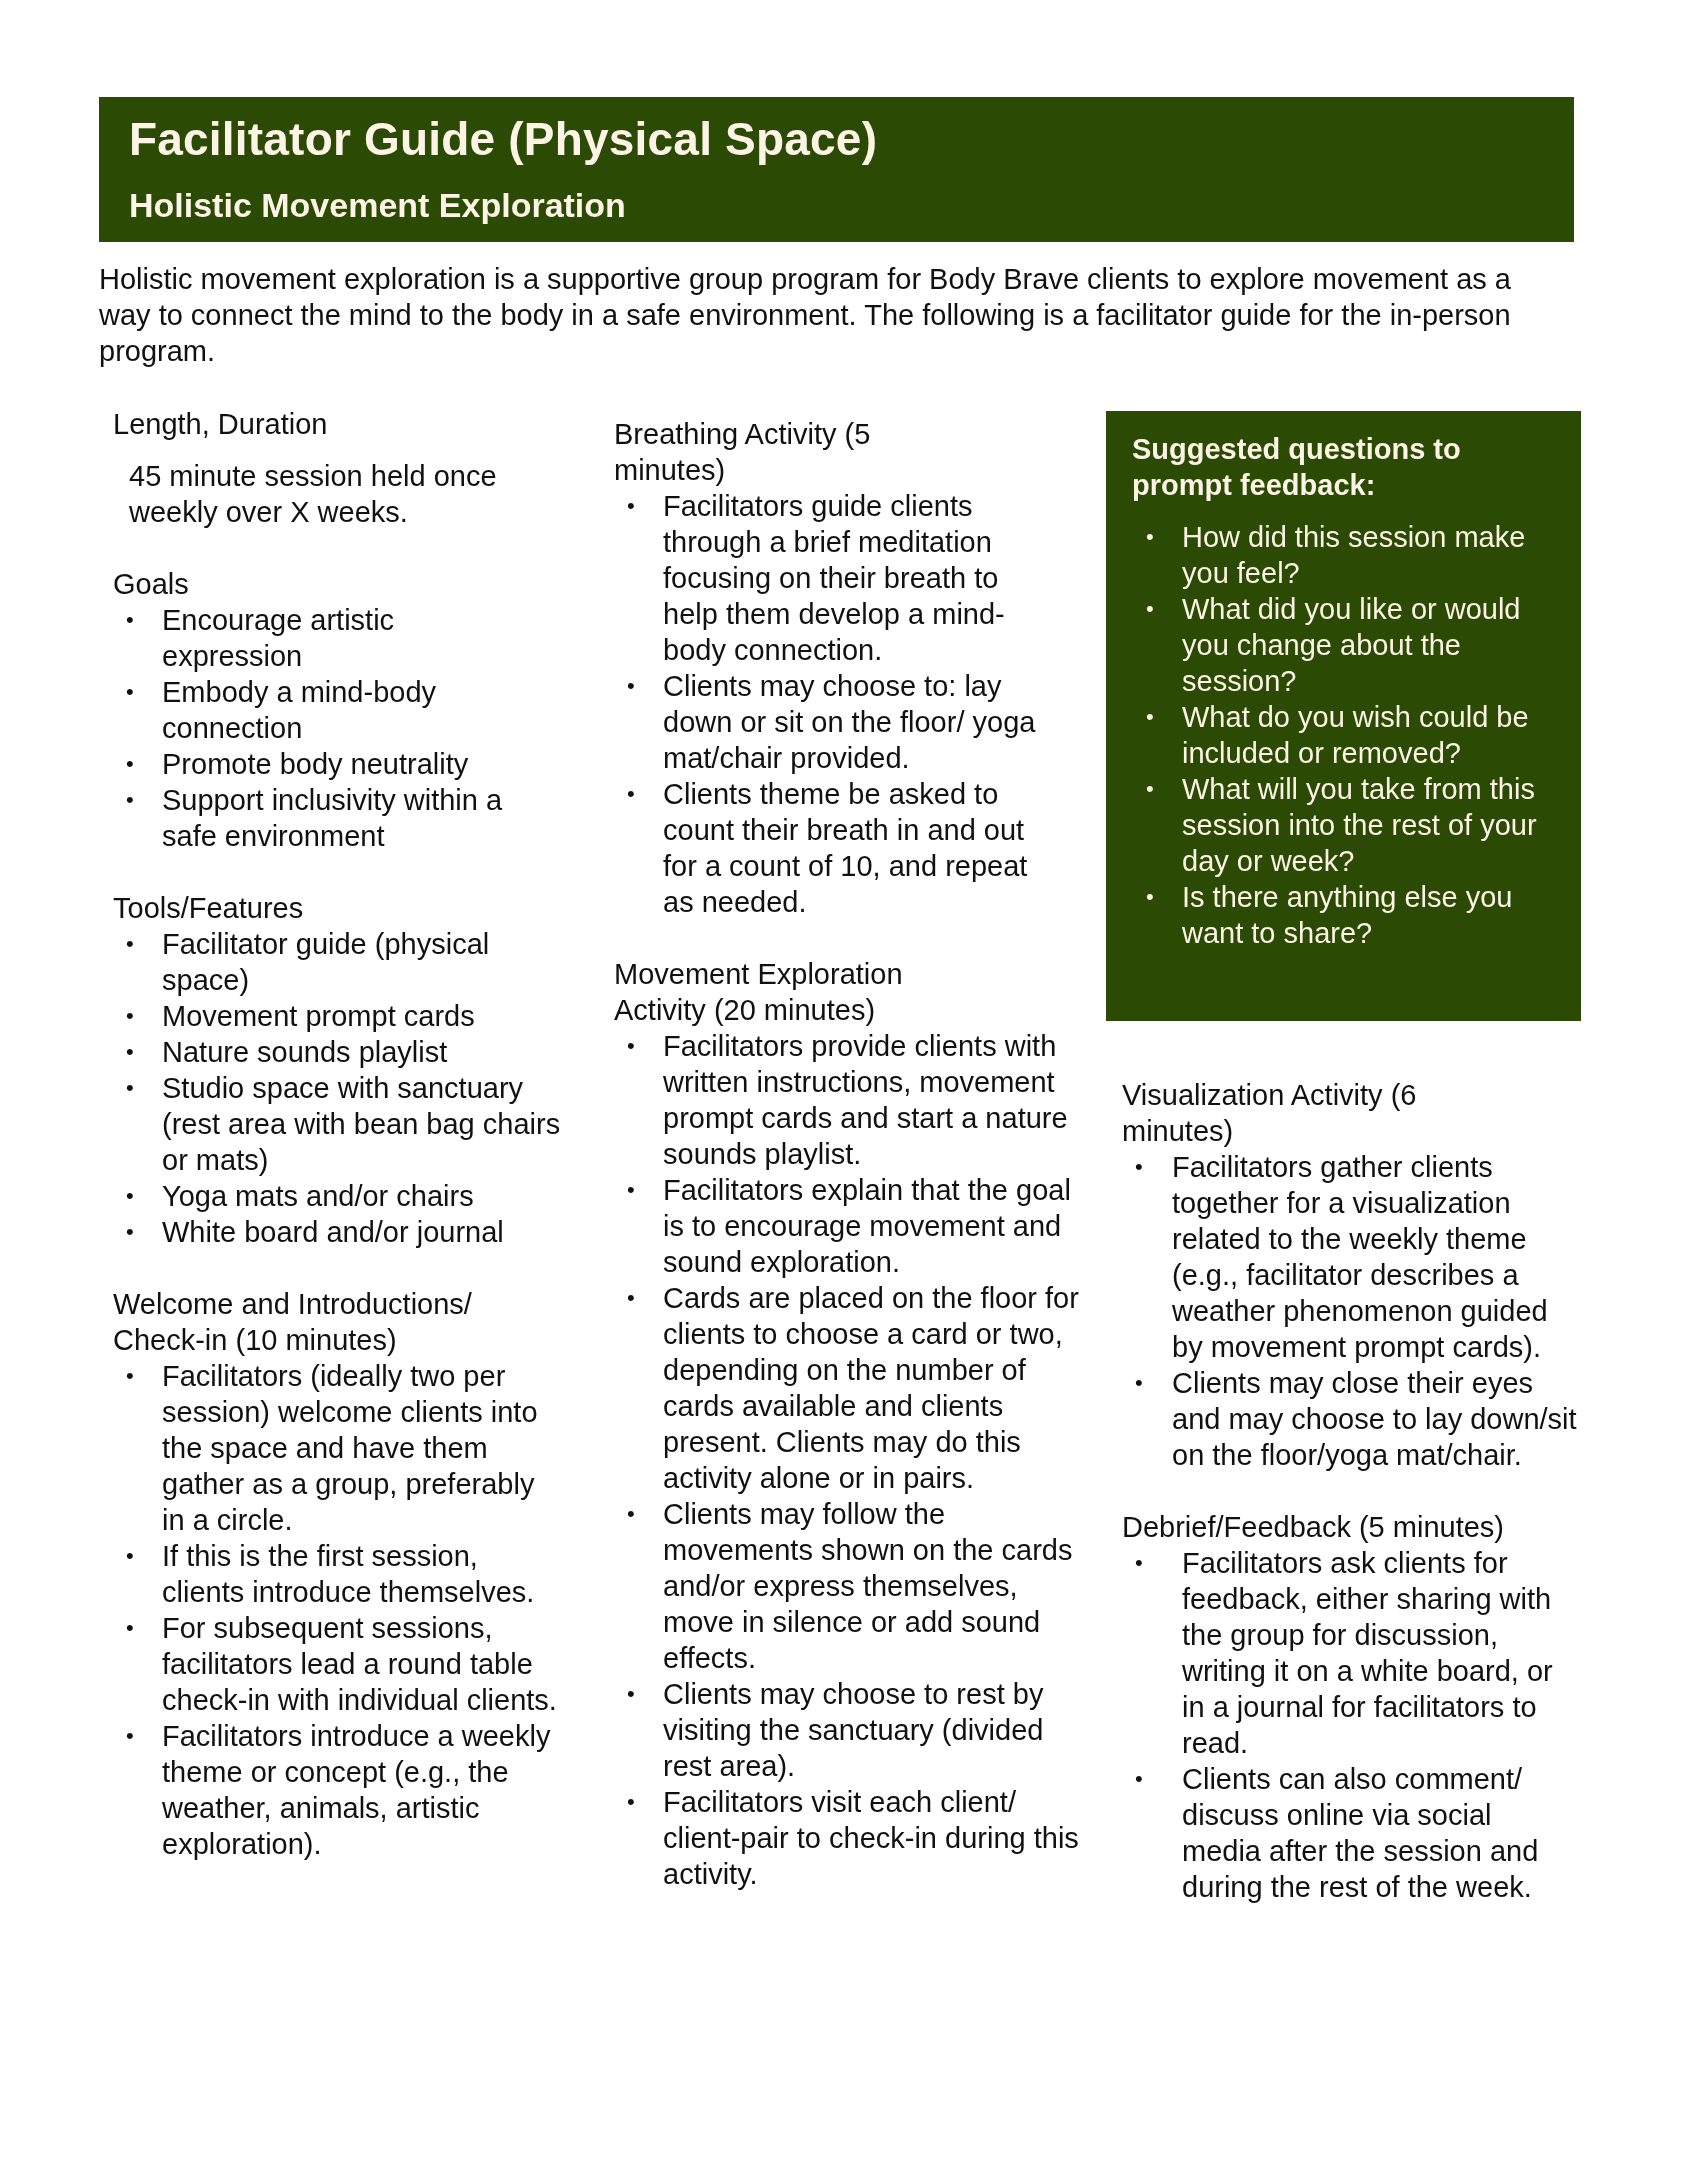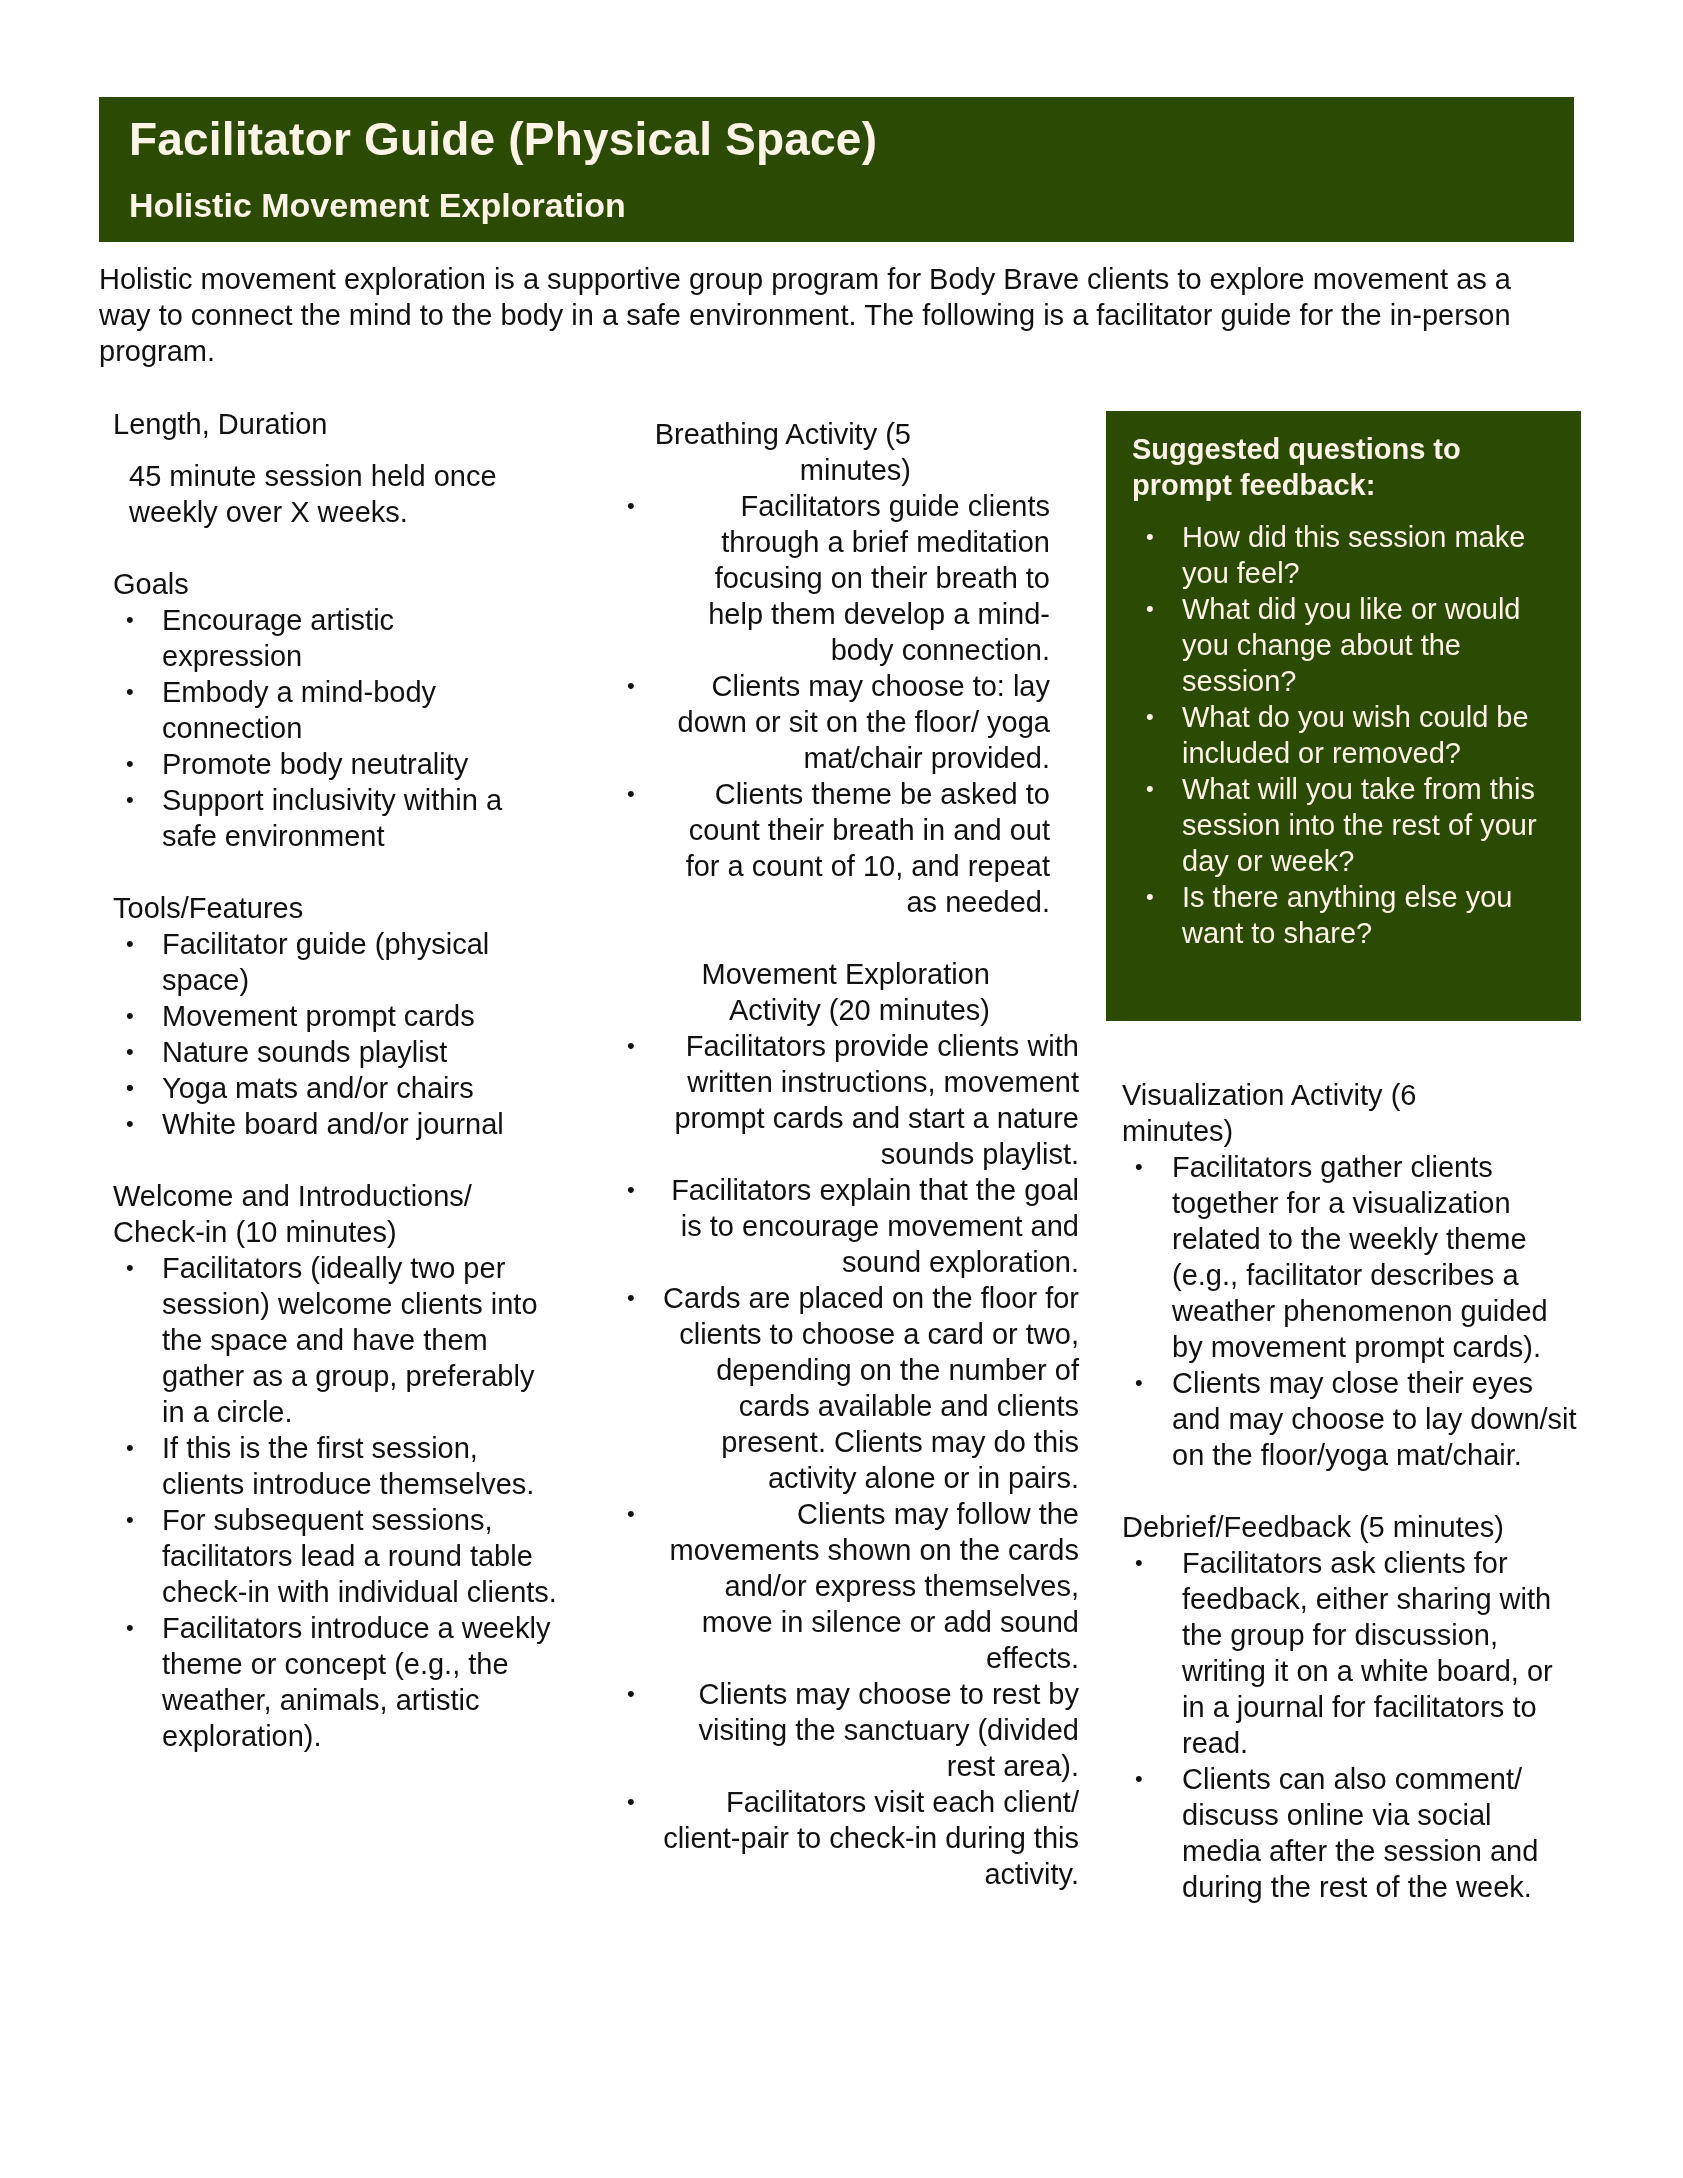--- a/index.html
+++ b/index.html
@@ -16,21 +16,21 @@
   }
   .header .subtitle {
     color: #fdf3e6; font-weight: bold; font-size: 34px; line-height: 50px; margin-top: 12px;
   }
   .intro {
     position: absolute; left: 99px; top: 261px; width: 1465px;
     font-size: 29px; line-height: 36px; color: #111;
   }
   .col { position: absolute; font-size: 29px; line-height: 36px; }
   .col1 { left: 113px; top: 406px; width: 455px; }
-  .col2 { left: 614px; top: 416px; width: 455px; text-align: right; }
+  .col2 { left: 614px; top: 416px; width: 455px; }
   .col3 { left: 1122px; top: 1077px; width: 455px; }
   .section { margin: 0 0 36px 0; }
   .section h3 {
     margin: 0; font-size: 29px; line-height: 36px; font-weight: normal; color: #111;
   }
   .section p { margin: 16px; }
   ul.bullets { list-style: none; margin: 0; padding: 0; }
   ul.bullets li { position: relative; padding-left: 49px; }
   ul.bullets li .dot {
     position: absolute; left: 13px; top: 0; font-size: 22px; line-height: 36px;
@@ -73,21 +73,21 @@
       <li><span class="dot">•</span><span>Support inclusivity within a safe environment</span></li>
     </ul>
   </div>
 
   <div class="section">
     <h3>Tools/Features</h3>
     <ul class="bullets" style="width:457px">
       <li><span class="dot">•</span><span>Facilitator guide (physical space)</span></li>
       <li><span class="dot">•</span><span>Movement prompt cards</span></li>
       <li><span class="dot">•</span><span>Nature sounds playlist</span></li>
-      <li><span class="dot">•</span></li>
+      <li><span class="dot">•</span><span>Studio space with sanctuary (rest area with bean bag chairs or mats)</span></li>
       <li><span class="dot">•</span><span>Yoga mats and/or chairs</span></li>
       <li><span class="dot">•</span><span>White board and/or journal</span></li>
     </ul>
   </div>
 
   <div class="section">
     <h3 style="width:436px">Welcome and Introductions/ Check-in (10 minutes)</h3>
     <ul class="bullets" style="width:446px">
       <li><span class="dot">•</span><span>Facilitators (ideally two per session) welcome clients into the space and have them gather as a group, preferably in a circle.</span></li>
       <li><span class="dot">•</span><span>If this is the first session, clients introduce themselves.</span></li>

